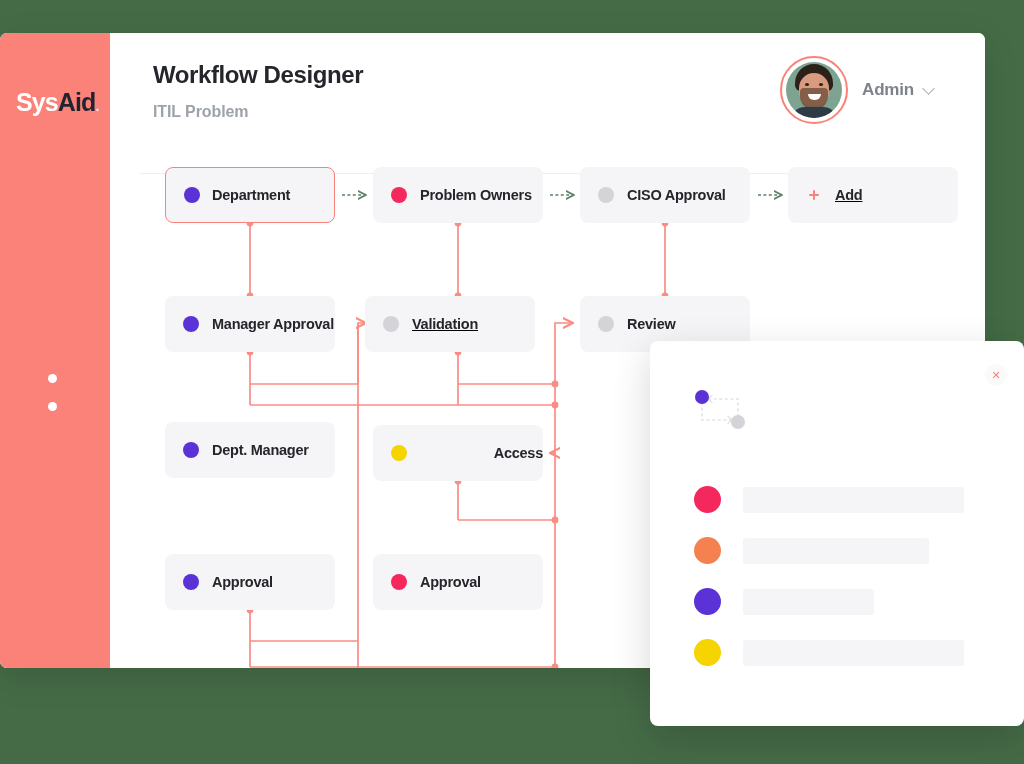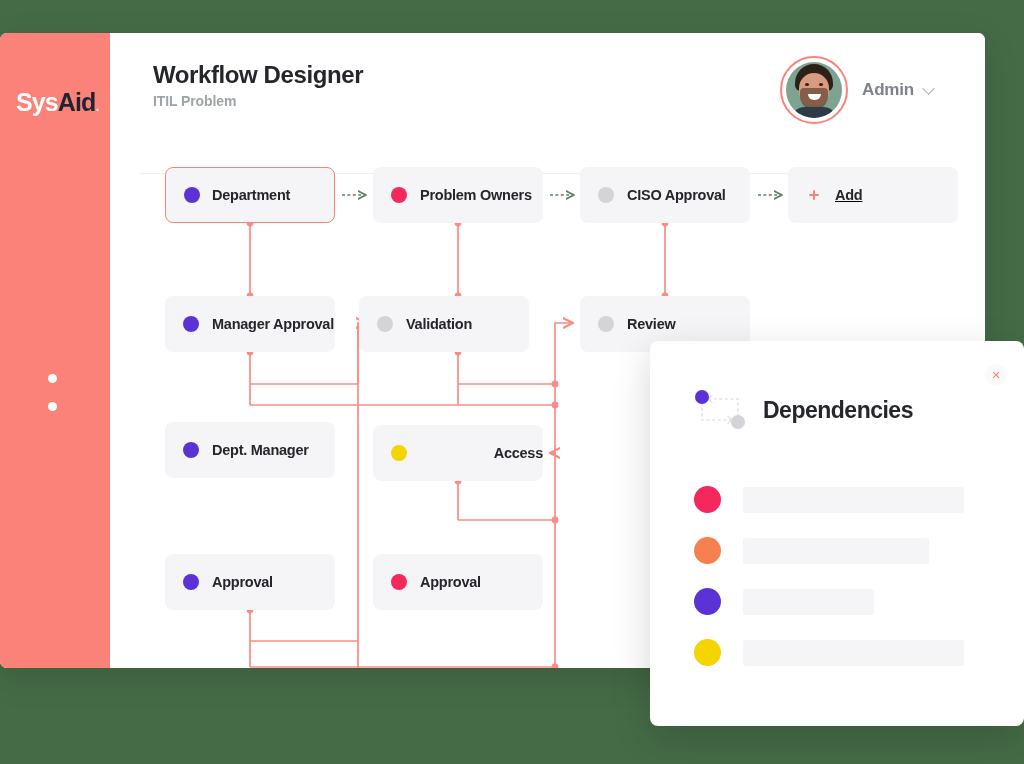--- a/index.html
+++ b/index.html
@@ -85,22 +85,22 @@
     padding: 28px 4px 0 43px;
   }
   #page-title {
     font-size: 24px;
     font-weight: 700;
     color: #24262B;
     letter-spacing: -0.4px;
     line-height: 1.15;
   }
   #page-subtitle {
-    margin-top: 4px;
-    font-size: 14px;
+    margin-top: 14px;
+    font-size: 16px;
     font-weight: 700;
     color: #9EA3AB;
     letter-spacing: -0.1px;
   }
 
   #user-menu {
     position: absolute;
     right: 52px;
     top: 23px;
     display: flex;
@@ -429,21 +429,21 @@
             <span class="node-label">CISO Approval</span>
           </div>
           <div class="node" style="left: 678px; top: 134px; width: 170px; height: 56px; text-decoration: underline;">
             <span class="node-plus"></span>
             <span class="node-label">Add</span>
           </div>
           <div class="node" style="left: 55px; top: 263px; width: 170px; height: 56px;">
             <span class="node-dot" style="background: rgb(91, 50, 214);"></span>
             <span class="node-label">Manager Approval</span>
           </div>
-          <div class="node" style="left: 249px; top: 263px; width: 170px; height: 56px;">
+          <div class="node" style="left: 255px; top: 263px; width: 170px; height: 56px; text-decoration: underline;">
             <span class="node-dot" style="background: rgb(212, 212, 216);"></span>
             <span class="node-label">Validation</span>
           </div>
           <div class="node" style="left: 470px; top: 263px; width: 170px; height: 56px;">
             <span class="node-dot" style="background: rgb(212, 212, 216);"></span>
             <span class="node-label">Review</span>
           </div>
           <div class="node" style="left: 55px; top: 389px; width: 170px; height: 56px;">
             <span class="node-dot" style="background: rgb(91, 50, 214);"></span>
             <span class="node-label">Dept. Manager</span>
@@ -470,21 +470,20 @@
 
   <div id="dep-head">
     <svg width="52" height="42" viewBox="0 0 52 42">
       <path d="M14,10 L44,10 L44,31" fill="none" stroke="#E3E3E6" stroke-width="1.6" stroke-dasharray="3 2.6"></path>
       <path d="M38,31 L8,31 L8,10" fill="none" stroke="#E3E3E6" stroke-width="1.6" stroke-dasharray="3 2.6"></path>
       <path d="M18,6.5 L14,10 L18,13.5" fill="none" stroke="#E3E3E6" stroke-width="1.6" stroke-linecap="round" stroke-linejoin="round"></path>
       <path d="M34,27.5 L38,31 L34,34.5" fill="none" stroke="#E3E3E6" stroke-width="1.6" stroke-linecap="round" stroke-linejoin="round"></path>
       <circle cx="8" cy="8" r="7" fill="#5B32D6"></circle>
       <circle cx="44" cy="33" r="7" fill="#D4D4D8"></circle>
     </svg>
-    <div id="dep-title">Dependencies</div>
   </div>
 
   <div id="dep-list">
       <div class="dep-row">
         <span class="dep-dot" style="background: rgb(245, 40, 94);"></span>
         <span class="dep-bar" style="width: 221px;"></span>
       </div>
       <div class="dep-row">
         <span class="dep-dot" style="background: rgb(245, 129, 81);"></span>
         <span class="dep-bar" style="width: 186px;"></span>

